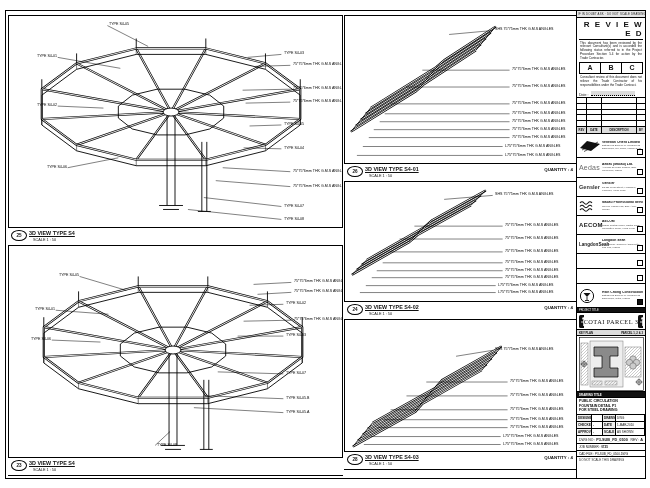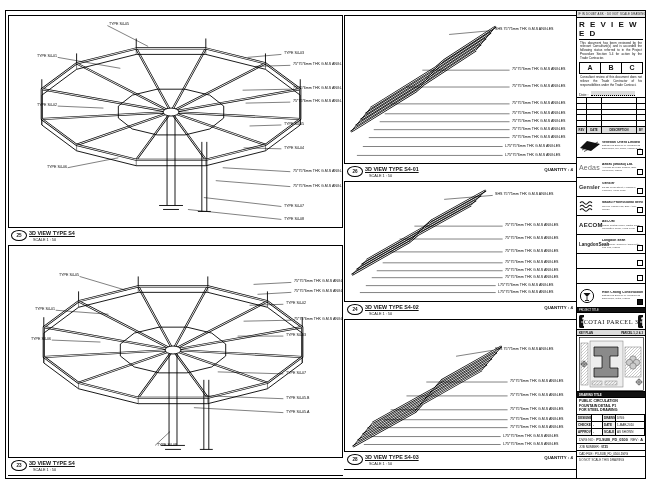--- a/index.html
+++ b/index.html
@@ -26,21 +26,21 @@
        font-size:4.6px;font-weight:bold;display:flex;align-items:center;justify-content:center}
   .cap .t{position:absolute;left:21px;top:2px;font-size:5.4px;font-weight:bold;text-decoration:underline;white-space:nowrap}
   .cap .s{position:absolute;left:25px;top:10px;font-size:3.8px;white-space:nowrap}
   .cap .q{position:absolute;right:4px;top:3px;font-size:4.4px;font-weight:bold;white-space:nowrap}
   
   #tcol{position:absolute;right:0;top:0;bottom:0;width:68px;border-left:1px solid #000;
         display:flex;flex-direction:column;background:#fff}
   #tcol>div{box-sizing:border-box;border-bottom:.6px solid #000;flex:0 0 auto;position:relative;overflow:hidden}
   .strip{height:7px;background:#e6e6e6;font-size:2.8px;line-height:7px;white-space:nowrap;color:#222;padding:0 1px;letter-spacing:.2px}
   .stamp{height:80px;padding:1px 2px}
-  .st-title{font-size:8px;font-weight:bold;text-align:left;letter-spacing:1.5px;border-bottom:.6px solid #000;padding:1px 0}
+  .st-title{font-size:8px;font-weight:bold;text-align:right;letter-spacing:1.5px;border-bottom:.6px solid #000;padding:1px 0}
   .st-body{font-size:3.1px;line-height:1.25;padding:1.5px 1px;text-align:justify}
   .st-grades{display:flex;border:.6px solid #000;height:10px}
   .st-grades span{flex:1;border-right:.6px solid #000;font-size:7px;font-weight:bold;text-align:center;line-height:10px}
   .st-grades span:last-child{border-right:none}
   .st-date{font-size:3.6px;margin-top:2px}
   .dline{display:inline-block;width:44px;border-bottom:.6px dotted #000;height:4px;background:#ddd;margin-left:2px}
   .revtab{height:36px;display:flex;flex-direction:column}
   .rrow{flex:1;display:flex;border-bottom:.4px solid #000}
   .rrow i,.rhead i{display:block;border-right:.4px solid #000;font-style:normal}
   .rrow i:nth-child(1),.rhead i:nth-child(1){width:9px}

